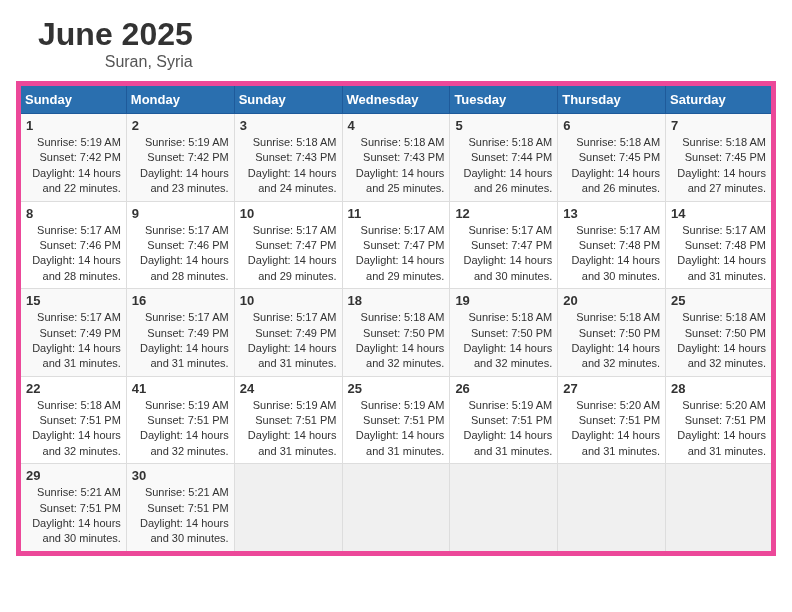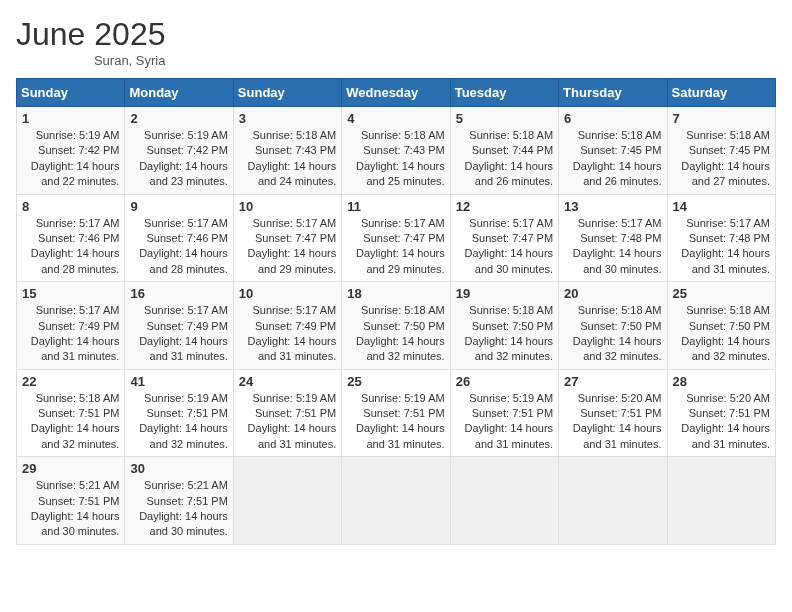--- a/index.html
+++ b/index.html
@@ -23,31 +23,32 @@
     .logo-icon {
       width: 28px;
       height: 28px;
       margin-right: 2px;
     }
     .title-block {
       text-align: right;
     }
     .month-title {
       font-size: 32px;
-      font-weight: normal;
+      font-weight: bold;
       color: #333;
+      margin-left: 22px;
     }
     .location-title {
-      font-size: 13px;
+      font-size: 16px;
       color: #555;
     }
     table {
       width: 100%;
       border-collapse: collapse;
-      border: 1px solid #ec4899;
+      border: 5px solid #ec4899;
     }
     thead tr th {
       background-color: #2a6faf;
       color: #fff;
       font-size: 13px;
       font-weight: bold;
       padding: 6px 4px;
       text-align: left;
       border: 1px solid #1e5a9a;
     }

